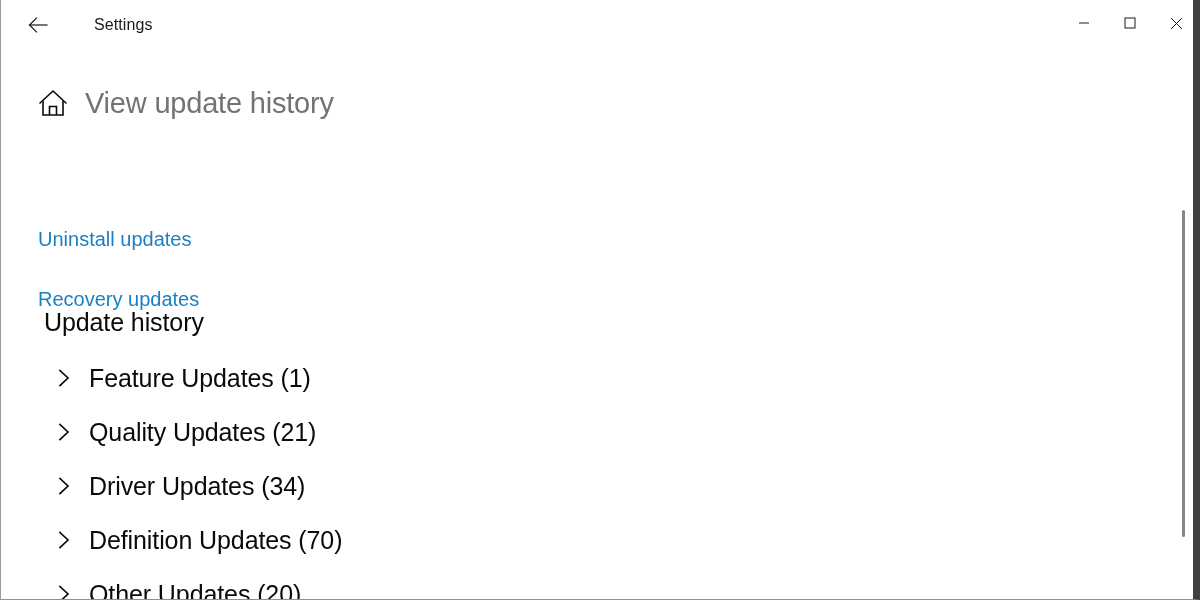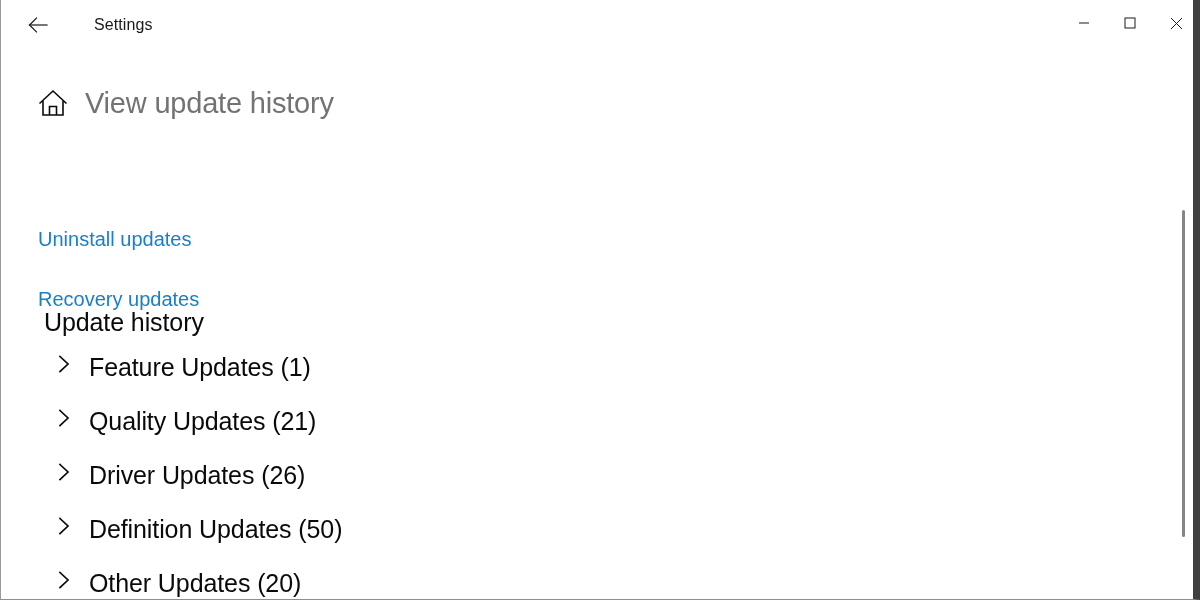--- a/index.html
+++ b/index.html
@@ -147,20 +147,21 @@
 
   .update-list {
     position: absolute;
     left: 50px;
     top: 301px;
     width: 600px;
   }
 
   .update-item {
     display: flex;
+    align-items: center;
     height: 54px;
     cursor: pointer;
     white-space: nowrap;
   }
   .chevron {
     width: 26px;
     height: 26px;
     display: flex;
     align-items: center;
     justify-content: center;
@@ -280,30 +281,30 @@
         </span>
         <span class="update-label">Quality Updates (21)</span>
       </div>
 
       <div class="update-item">
         <span class="chevron">
           <svg width="22" height="22" viewBox="0 0 22 22" fill="none" stroke="#0a0a0a" stroke-width="1.7" stroke-linecap="square" stroke-linejoin="miter">
             <polyline points="7,3.5 15,11 7,18.5"></polyline>
           </svg>
         </span>
-        <span class="update-label">Driver Updates (26)</span>
-      </div>
-
-      <div class="update-item">
-        <span class="chevron">
-          <svg width="22" height="22" viewBox="0 0 22 22" fill="none" stroke="#0a0a0a" stroke-width="1.7" stroke-linecap="square" stroke-linejoin="miter">
-            <polyline points="7,3.5 15,11 7,18.5"></polyline>
-          </svg>
-        </span>
-        <span class="update-label">Definition Updates (50)</span>
+        <span class="update-label">Driver Updates (34)</span>
+      </div>
+
+      <div class="update-item">
+        <span class="chevron">
+          <svg width="22" height="22" viewBox="0 0 22 22" fill="none" stroke="#0a0a0a" stroke-width="1.7" stroke-linecap="square" stroke-linejoin="miter">
+            <polyline points="7,3.5 15,11 7,18.5"></polyline>
+          </svg>
+        </span>
+        <span class="update-label">Definition Updates (70)</span>
       </div>
 
       <div class="update-item">
         <span class="chevron">
           <svg width="22" height="22" viewBox="0 0 22 22" fill="none" stroke="#0a0a0a" stroke-width="1.7" stroke-linecap="square" stroke-linejoin="miter">
             <polyline points="7,3.5 15,11 7,18.5"></polyline>
           </svg>
         </span>
         <span class="update-label">Other Updates (20)</span>
       </div>

